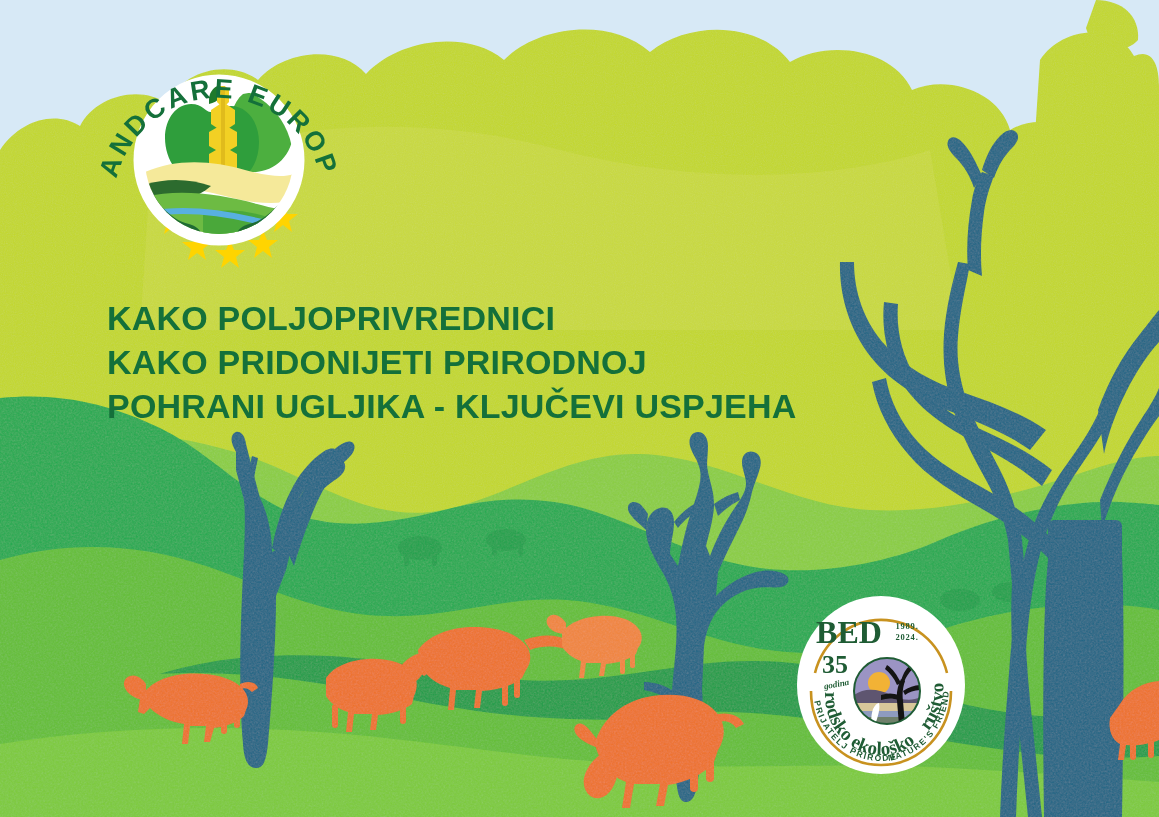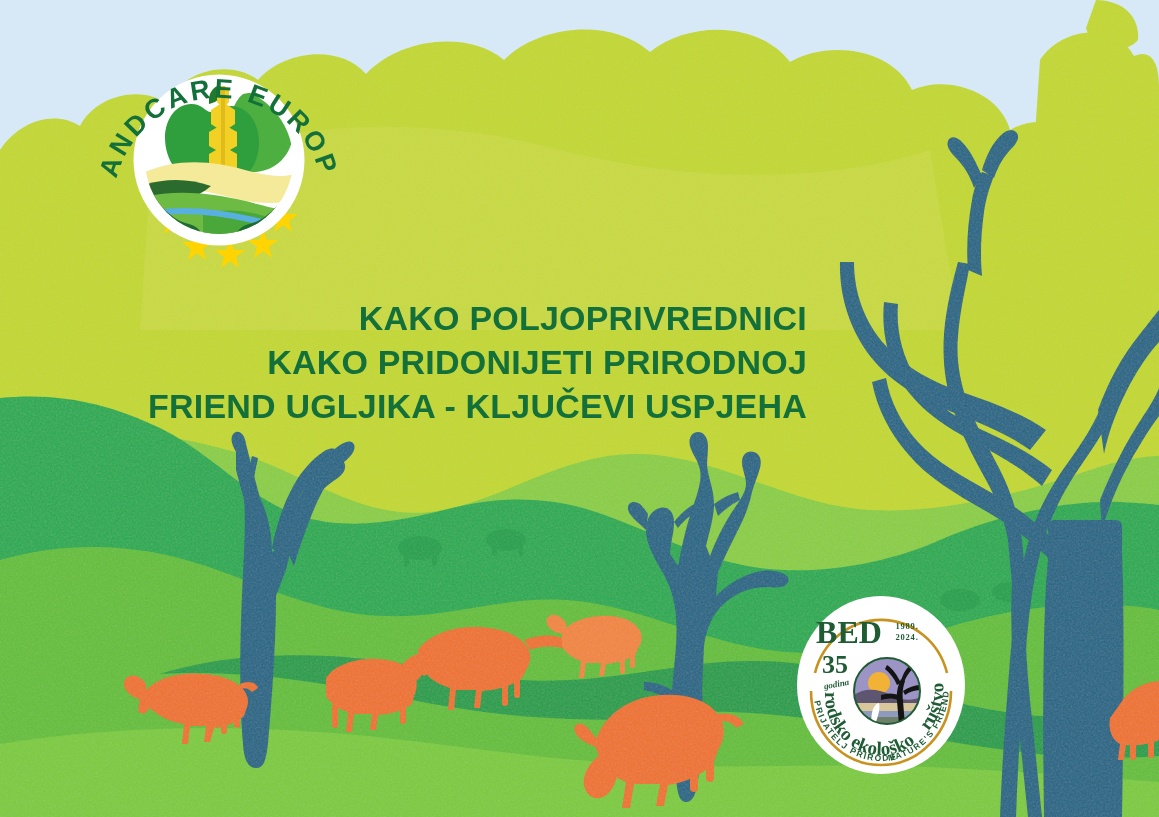--- a/index.html
+++ b/index.html
@@ -27,21 +27,20 @@
     display: block;
   }
 
   
   .title-block {
     position: absolute;
     left: 107px;
     top: 296px;
     width: 700px;
     z-index: 40;
-    text-align: right;
   }
   .title-line {
     font-family: "Liberation Sans", sans-serif;
     font-weight: bold;
     font-size: 34px;
     letter-spacing: 0.2px;
     line-height: 44px;
     color: #14703a;
     white-space: nowrap;
     margin: 0;
@@ -611,21 +610,21 @@
     <circle cx="126" cy="132" r="82" fill="none" stroke="#ffffff" stroke-width="7"></circle>
 
     <text font-family="Liberation Sans, sans-serif" font-size="27" font-weight="bold" fill="#14703a" letter-spacing="3.2">
       <textPath href="#arcPath" startOffset="50%" text-anchor="middle">LANDCARE EUROPE</textPath>
     </text>
   </svg>
 
   <div class="title-block">
     <p class="title-line">KAKO POLJOPRIVREDNICI</p>
     <p class="title-line">KAKO PRIDONIJETI PRIRODNOJ</p>
-    <p class="title-line">FRIEND UGLJIKA - KLJUČEVI USPJEHA</p>
+    <p class="title-line">POHRANI UGLJIKA - KLJUČEVI USPJEHA</p>
   </div>
 
   <svg id="bed-logo" viewBox="0 0 172 180">
     <defs>
       <path id="bedOuterTop" d="M 22,92 A 64,70 0 0 1 150,92" fill="none"></path>
       <path id="bedOuterBottom" d="M 18,92 A 68,74 0 0 0 154,92" fill="none"></path>
       <path id="bedNameArc" d="M 30,100 A 56,60 0 0 0 142,100" fill="none"></path>
       <path id="bedRightArc" d="M 132,138 A 60,64 0 0 0 126,44" fill="none"></path>
       <clipPath id="bedSceneClip">
         <circle cx="92" cy="96" r="33"></circle>

